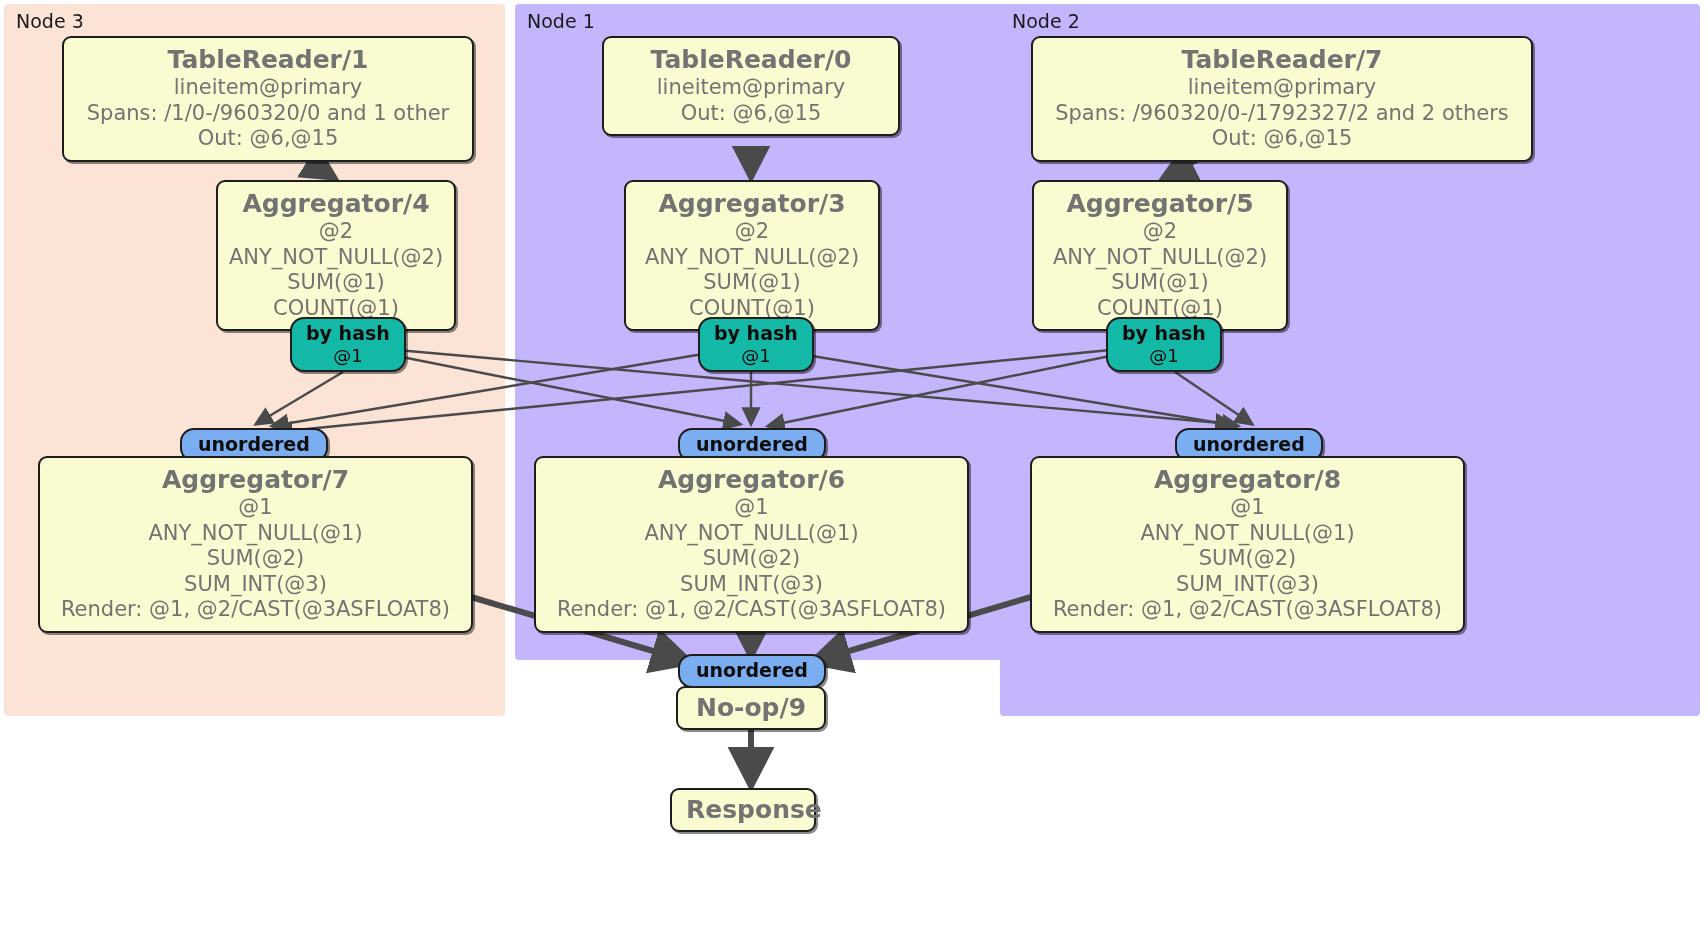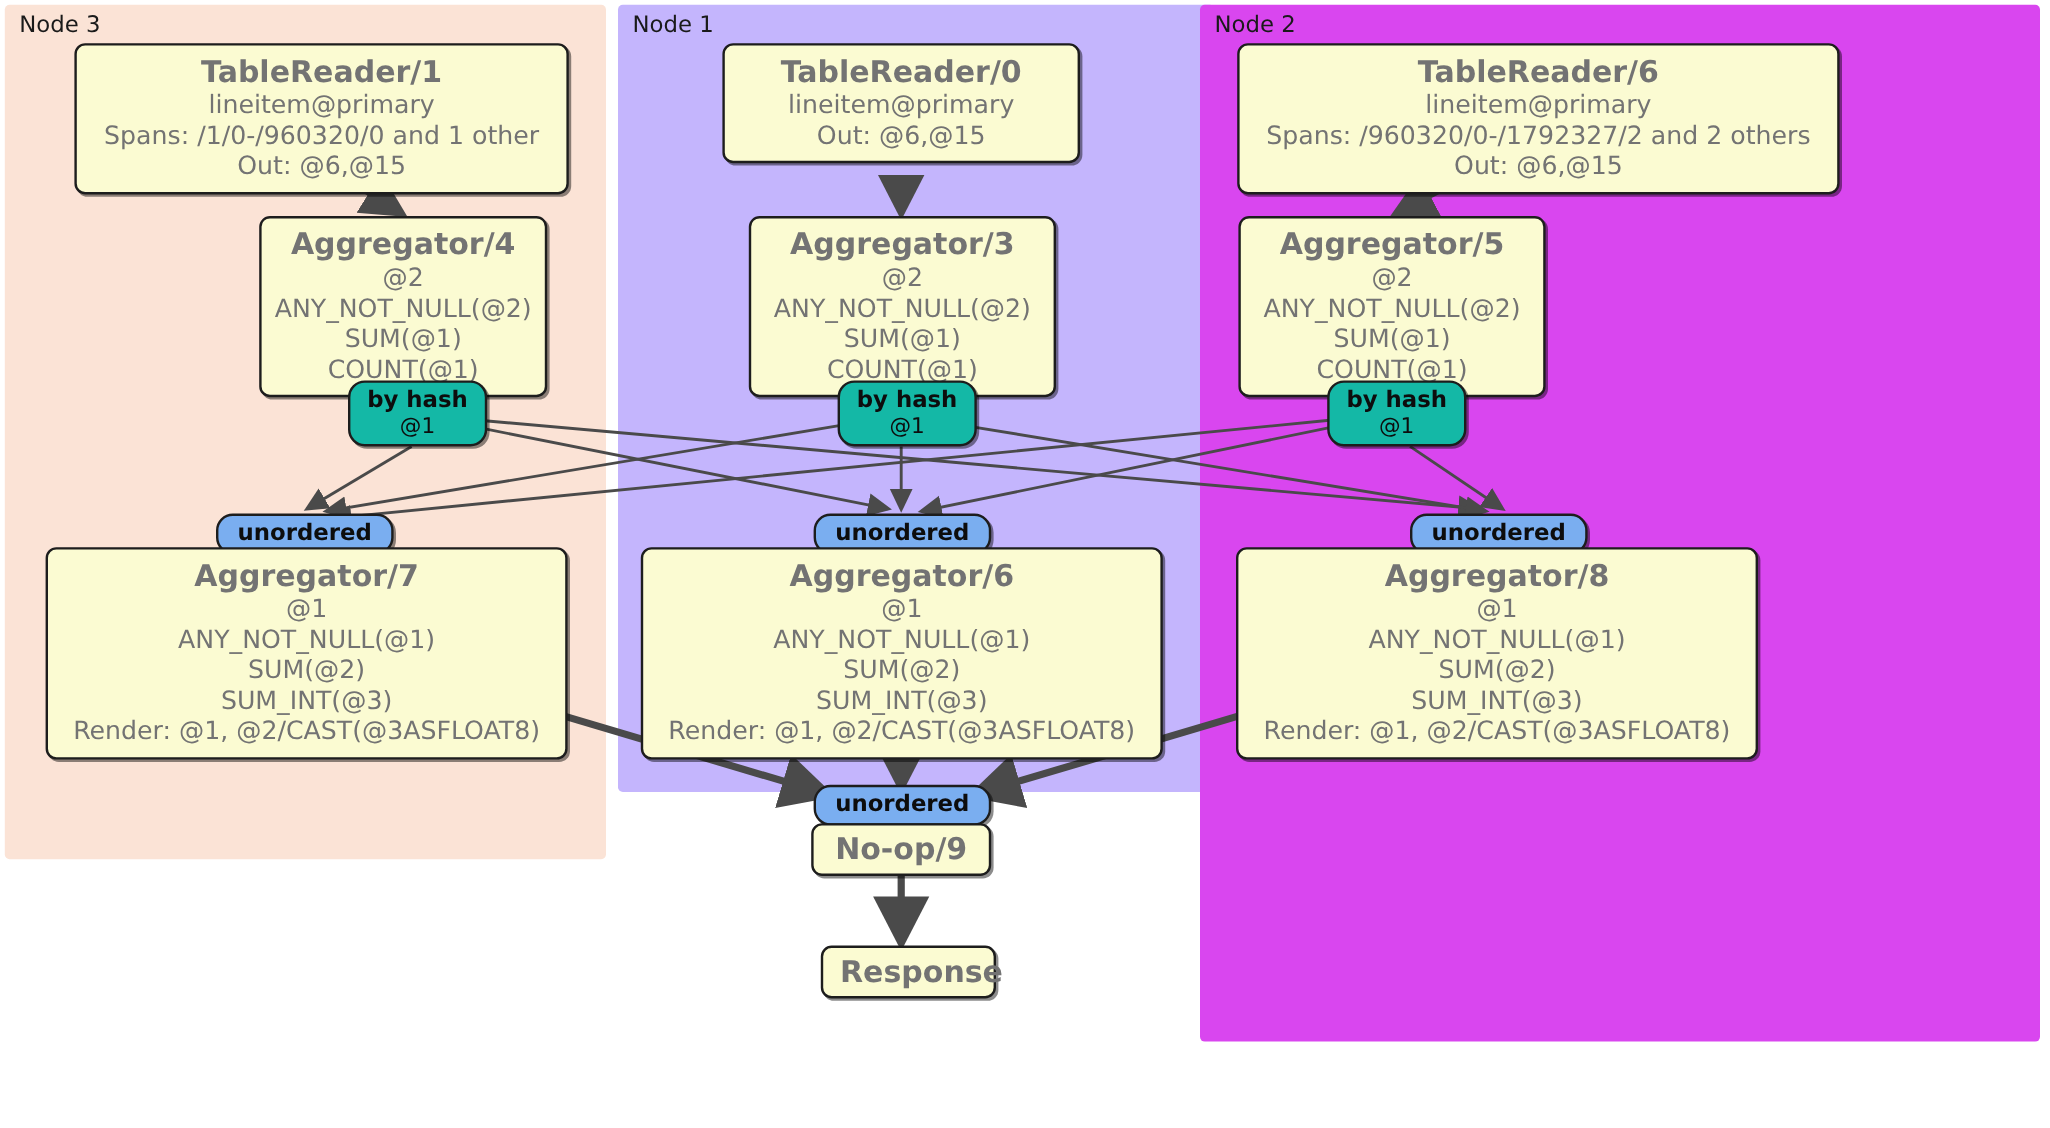--- a/index.html
+++ b/index.html
@@ -37,22 +37,22 @@
     width: 501px; height: 712px;
     background: #fbe3d6;
   }
   #panel-node1 {
     left: 515px; top: 4px;
     width: 497px; height: 656px;
     background: #c4b5fd;
   }
   #panel-node2 {
     left: 1000px; top: 4px;
-    width: 700px; height: 864px;
-    background: #d946ef;
+    width: 700px; height: 712px;
+    background: #c4b5fd;
   }
 
   
   #edges {
     position: absolute;
     left: 0; top: 0;
     width: 1708px;
     height: 940px;
     pointer-events: none;
   }
@@ -186,21 +186,21 @@
     <span class="line">Out: @6,@15</span>
   </div>
 
   <div class="proc" style="left:602px; top:36px; width:298px;">
     <span class="title">TableReader/0</span>
     <span class="line">lineitem@primary</span>
     <span class="line">Out: @6,@15</span>
   </div>
 
   <div class="proc" style="left:1031px; top:36px; width:502px;">
-    <span class="title">TableReader/6</span>
+    <span class="title">TableReader/7</span>
     <span class="line">lineitem@primary</span>
     <span class="line">Spans: /960320/0-/1792327/2 and 2 others</span>
     <span class="line">Out: @6,@15</span>
   </div>
 
   <div class="proc" style="left:216px; top:180px; width:240px;">
     <span class="title">Aggregator/4</span>
     <span class="line">@2</span>
     <span class="line">ANY_NOT_NULL(@2)</span>
     <span class="line">SUM(@1)</span>
@@ -274,17 +274,17 @@
   </div>
 
   <div class="pill collector" style="left:678px; top:654px;">
     <span class="ptitle">unordered</span>
   </div>
 
   <div class="proc small" style="left:676px; top:686px; width:150px;">
     <span class="title">No-op/9</span>
   </div>
 
-  <div class="proc small" style="left:684px; top:788px; width:146px;">
+  <div class="proc small" style="left:670px; top:788px; width:146px;">
     <span class="title">Response</span>
   </div>
 
 </div>
 
 </body></html>

